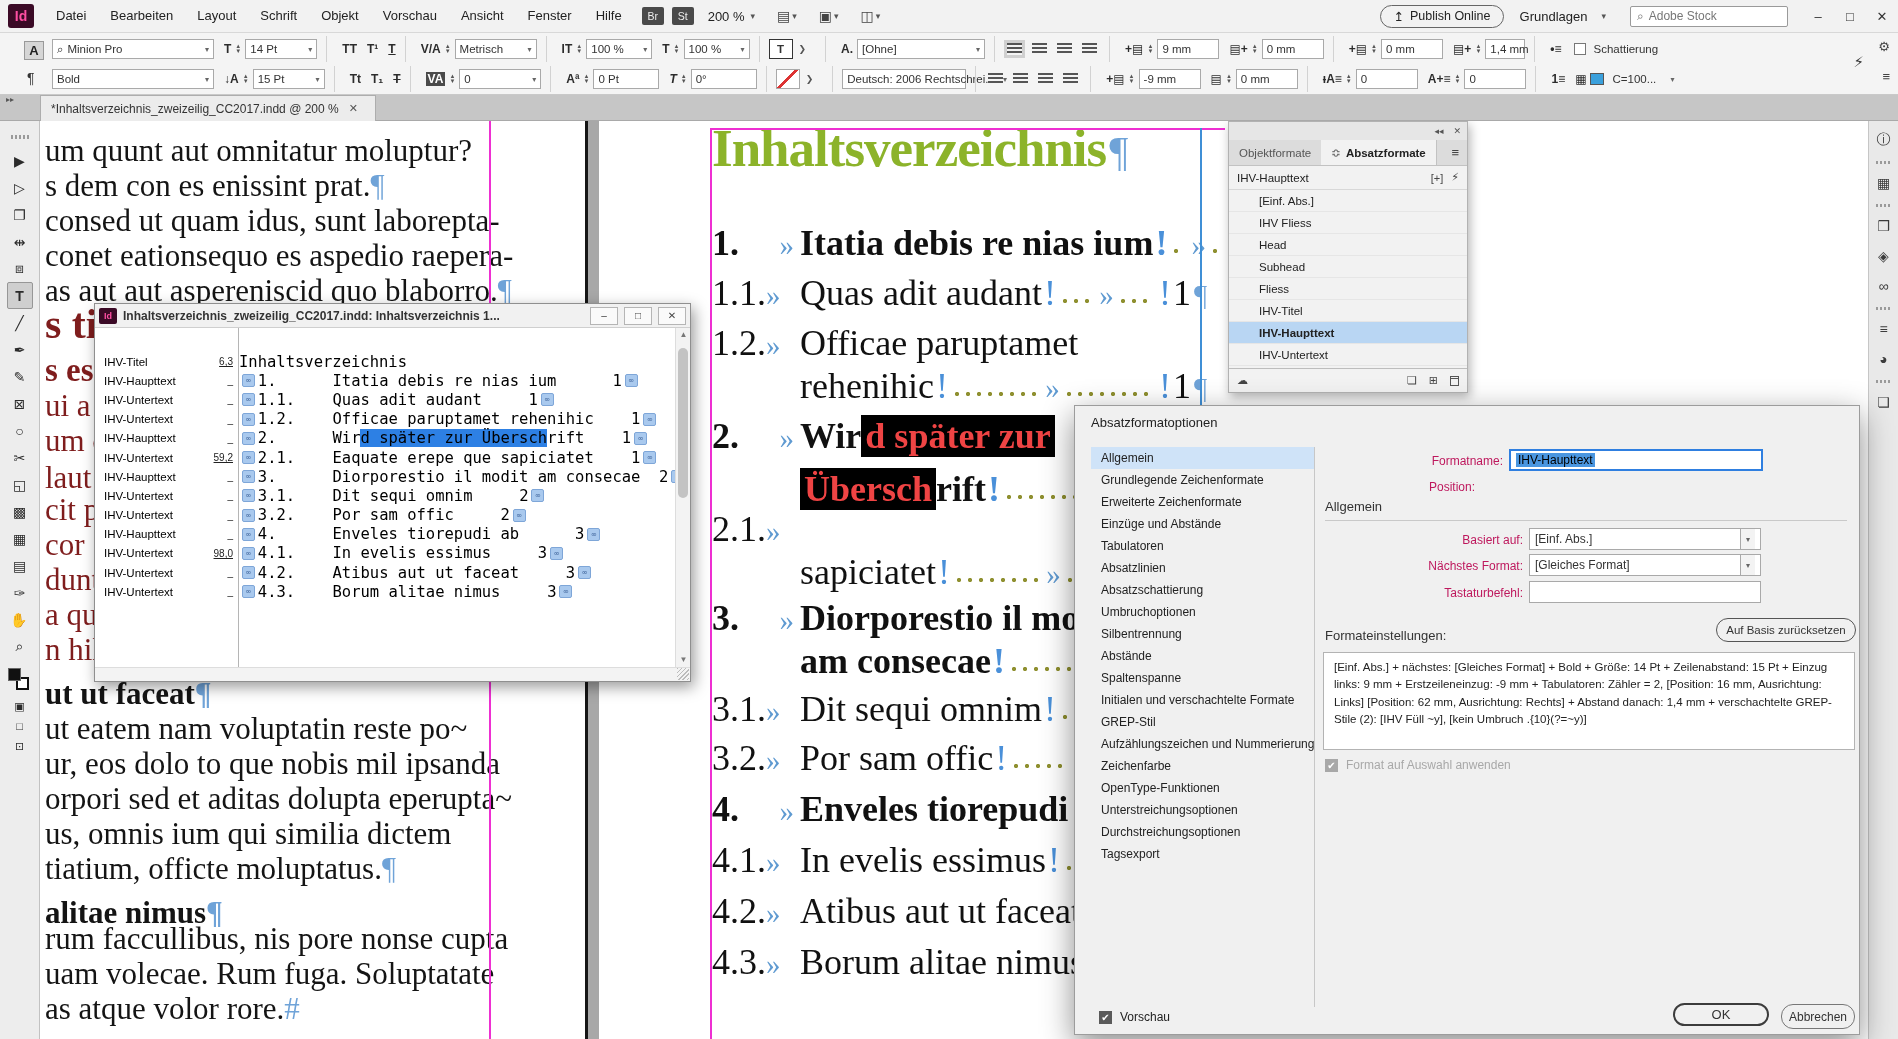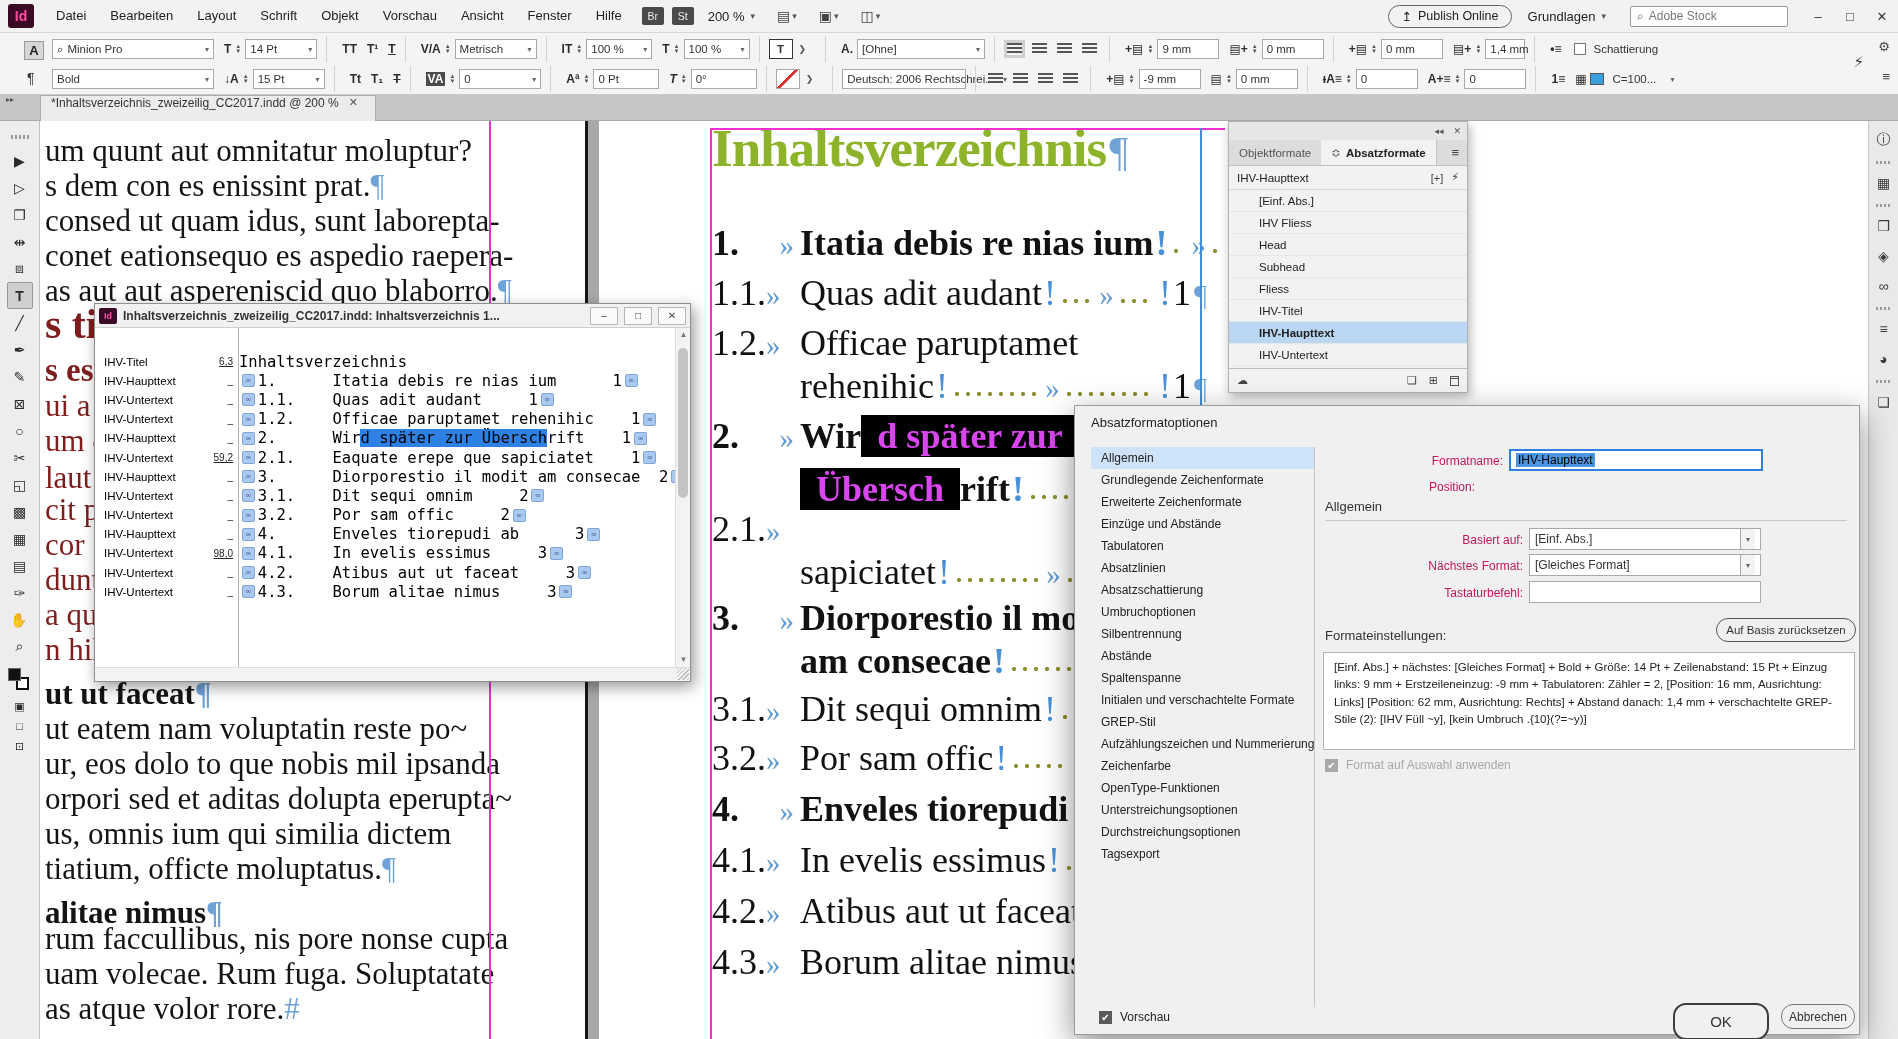--- a/index.html
+++ b/index.html
@@ -8,21 +8,21 @@
 
 #menubar{position:absolute;left:0;top:0;width:1898px;height:33px;background:#f2f2f2;border-bottom:1px solid #d8d8d8;display:flex;align-items:center;z-index:20}
 #applogo{width:26px;height:24px;background:#3b0a26;color:#ff4fa3;font-weight:bold;font-size:14px;display:flex;align-items:center;justify-content:center;border-radius:3px;margin:0 10px 0 8px}
 .mitem{font-size:13px;color:#222;padding:0 12px;line-height:32px}
 .chip{min-width:22px;height:18px;background:#4a4a4a;color:#eee;font-size:10.5px;display:flex;align-items:center;justify-content:center;border-radius:2px;margin-left:8px;padding:0 3px}
 #zoomlvl{font-size:13px;margin:0 4px 0 14px}
 .ddc{font-size:9px;color:#555;margin:0 10px 0 2px}
 .viewico{font-size:14px;color:#444;margin-left:12px}
 #mspacer{flex:1}
 #publish{border:1.5px solid #666;border-radius:13px;padding:3px 12px;font-size:12.5px;color:#222;display:flex;gap:6px;align-items:center;margin-right:16px}
-#workspace{font-size:13px;margin-right:4px}
+#workspace{font-size:13px;margin-right:12px}
 #stocksearch{width:158px;height:21px;border:1px solid #9a9a9a;border-radius:2px;background:#fff;font-size:12px;color:#777;display:flex;align-items:center;padding-left:6px;gap:5px;margin:0 14px}
 .winbtn{width:32px;text-align:center;font-size:13px;color:#333}
 
 #controlbar{position:absolute;left:0;top:33px;width:1898px;height:62px;background:#f4f4f4;border-bottom:1px solid #c9c9c9;z-index:19}
 #charbox{position:absolute;left:24px;top:8px;width:20px;height:19px;border:1px solid #999;background:#d6d6d6;font-size:13px;font-weight:bold;text-align:center;line-height:18px}
 #parabox{position:absolute;left:27px;top:37px;font-size:14px;color:#333}
 .cbrow{position:absolute;left:52px;display:flex;align-items:center;height:30px;gap:4px;font-size:11.5px;color:#333;white-space:nowrap}
 #cbrow1{top:1px}#cbrow2{top:31px}
 .field{display:flex;align-items:center;background:#fff;border:1px solid #a9a9a9;height:20px;padding:0 4px;font-size:11.5px;gap:4px}
 .fdd{color:#666;font-size:8px;margin-left:auto;padding-left:4px}
@@ -33,21 +33,21 @@
 .alg{width:15px;height:12px;display:inline-block;background:repeating-linear-gradient(#555 0 2px,rgba(0,0,0,0) 2px 4px);margin:0 3px}
 .alg.on{outline:3px solid #d0d0d0}
 .ckbox{width:12px;height:12px;border:1px solid #777;background:#fff;display:inline-block;margin:0 4px 0 8px}
 .swcolor{width:14px;height:12px;background:#3aa0dc;border:1px solid #555;display:inline-block}
 #cbright1{position:absolute;right:8px;top:6px;font-size:13px;color:#444}
 #cbright2{position:absolute;right:8px;top:36px;font-size:13px;color:#444}
 #cbbolt{position:absolute;right:34px;top:20px;font-size:15px;color:#333}
 
 #tabbar{position:absolute;left:0;top:95px;width:1898px;height:26px;background:#c6c6c6;border-bottom:1px solid #a9a9a9;z-index:10}
 #tabexpand{position:absolute;left:6px;top:0;font-size:8px;color:#555}
-#doctab{position:absolute;left:40px;top:0;width:336px;height:26px;background:#ececec;border:1px solid #adadad;border-bottom:none;display:flex;align-items:flex-start;padding:0 10px;gap:10px}
+#doctab{position:absolute;left:40px;top:0;width:336px;height:26px;background:#ececec;border:1px solid #adadad;border-bottom:none;display:flex;align-items:center;padding:0 10px;gap:10px}
 #doctab .ttext{font-size:12px;color:#333;white-space:nowrap}
 #doctab .tclose{font-size:11px;color:#555}
 
 #toolbar{position:absolute;left:0;top:121px;width:40px;height:918px;background:#ededed;border-right:1px solid #c2c2c2;z-index:9;display:flex;flex-direction:column;align-items:center;padding-top:14px}
 #toolgrip{width:18px;height:4px;background:repeating-linear-gradient(90deg,#9a9a9a 0 2px,rgba(0,0,0,0) 2px 4px);margin-bottom:8px}
 .tool{width:26px;height:27px;display:flex;align-items:center;justify-content:center;font-size:14px;color:#2b2b2b}
 .tool.active{background:#cfcfcf;border:1px solid #979797;border-radius:2px;font-weight:bold}
 #fillstroke{position:relative;width:26px;height:30px;margin-top:6px}
 #fillsq{position:absolute;left:1px;top:2px;width:13px;height:13px;background:#111;border:1px solid #666}
 #strokesq{position:absolute;left:9px;top:11px;width:13px;height:13px;background:#fff;border:2px solid #111}
@@ -70,21 +70,21 @@
 .trow{position:absolute;left:712px;width:495px;display:flex;align-items:baseline;font-family:"Liberation Serif","DejaVu Serif",serif;font-size:36px;color:#111;z-index:2;white-space:nowrap}
 .trow.b{font-weight:bold}
 .tnum{flex:0 0 88px;display:flex;justify-content:flex-start;align-items:baseline}
 .tnum.main{justify-content:space-between;padding-right:6px}
 .tmark{color:#5f9ad1;font-size:29px;font-weight:normal}
 .texcl{color:#4a90d9;margin-left:2px}
 .leader{flex:1 1 auto;align-self:flex-end;height:8px;margin:0 6px 9px 6px;background:radial-gradient(circle 2px at 3px 4px,#8f9030 1.8px,rgba(0,0,0,0) 2.4px);background-size:11px 8px;background-repeat:repeat-x;min-width:12px}
 .tpage{margin-left:2px}
 .tpil{color:#6fa3d8;margin-left:3px;font-size:29px;font-weight:normal}
 .l2{padding-left:88px}
-.hl{background:#000;color:#d946ef;padding:0 16px}
+.hl{background:#000;color:#ef4444;padding:0 4px}
 
 #story{position:absolute;left:94px;top:303px;width:597px;height:379px;background:#fff;border:1px solid #8f8f8f;box-shadow:3px 5px 14px rgba(0,0,0,.4);z-index:5}
 #stitlebar{height:24px;background:#f1f1f1;border-bottom:1px solid #cfcfcf;display:flex;align-items:center;padding:0 4px;gap:6px}
 #sicon{width:18px;height:16px;background:#3b0a26;color:#ff4fa3;font-size:9px;font-weight:bold;display:flex;align-items:center;justify-content:center;border-radius:2px}
 #stitle{font-size:12px;font-weight:bold;color:#333;flex:1;white-space:nowrap;overflow:hidden}
 .swb{width:28px;height:18px;border:1px solid #b5b5b5;background:#fafafa;font-size:10px;color:#444;display:flex;align-items:center;justify-content:center}
 #scol{position:absolute;left:0;top:24px;width:143px;bottom:14px;padding-top:24px}
 .srowL{display:flex;height:19.2px;align-items:center;padding:0 5px 0 9px;font-size:11.5px;color:#000}
 .sdep{margin-left:auto;font-size:10px;color:#222}
 .sdep.und{text-decoration:underline}
@@ -127,21 +127,21 @@
 #dsect{position:absolute;left:250px;top:93px;font-size:13px}
 #dhr{position:absolute;left:250px;top:114px;width:522px;height:1px;background:#c9c9c9}
 #dsetlbl{position:absolute;left:250px;top:222px;font-size:13px}
 #resetbtn{position:absolute;left:641px;top:212px;width:140px;height:24px;border:1.5px solid #555;border-radius:12px;display:flex;align-items:center;justify-content:center;font-size:11.5px;background:#f0f0f0}
 #dsettings{position:absolute;left:248px;top:246px;width:532px;height:98px;background:#fff;border:1px solid #b3b3b3;padding:6px 10px;font-size:11.5px;line-height:1.5;color:#222;overflow:hidden}
 .dcheck{width:13px;height:13px;display:inline-flex;align-items:center;justify-content:center;font-size:10px;color:#fff}
 #applysel{position:absolute;left:250px;top:352px;display:flex;align-items:center;gap:8px;color:#a8a8a8}
 #applysel .dcheck{background:#a8a8a8}
 #preview{position:absolute;left:24px;top:604px;display:flex;align-items:center;gap:8px;color:#222}
 #preview .dcheck{background:#5a5a5a}
-#okbtn{position:absolute;left:598px;top:597px;width:96px;height:37px;border:2px solid #3c3c3c;border-radius:13px;display:flex;align-items:center;justify-content:center;font-size:15px;background:#f0f0f0}
+#okbtn{position:absolute;left:598px;top:597px;width:96px;height:23px;border:2px solid #3c3c3c;border-radius:13px;display:flex;align-items:center;justify-content:center;font-size:13px;background:#f0f0f0}
 #cancelbtn{position:absolute;left:706px;top:598px;width:74px;height:25px;border:1px solid #777;border-radius:12px;display:flex;align-items:center;justify-content:center;font-size:12px;background:#f0f0f0}
 
 #dock{position:absolute;left:1868px;top:95px;width:30px;height:944px;background:#e9e9e9;border-left:1px solid #c6c6c6;z-index:4;display:flex;flex-direction:column;align-items:center;padding-top:4px}
 #dock .dcol{font-size:8px;color:#666;margin-bottom:4px}
 .dockgrip{width:16px;height:3px;background:repeating-linear-gradient(90deg,#9a9a9a 0 2px,rgba(0,0,0,0) 2px 4px);margin:6px 0 4px}
 .dicon{width:24px;height:24px;display:flex;align-items:center;justify-content:center;font-size:14px;color:#3c3c3c;margin:3px 0}
 </style>
 </head>
 <body>
 

